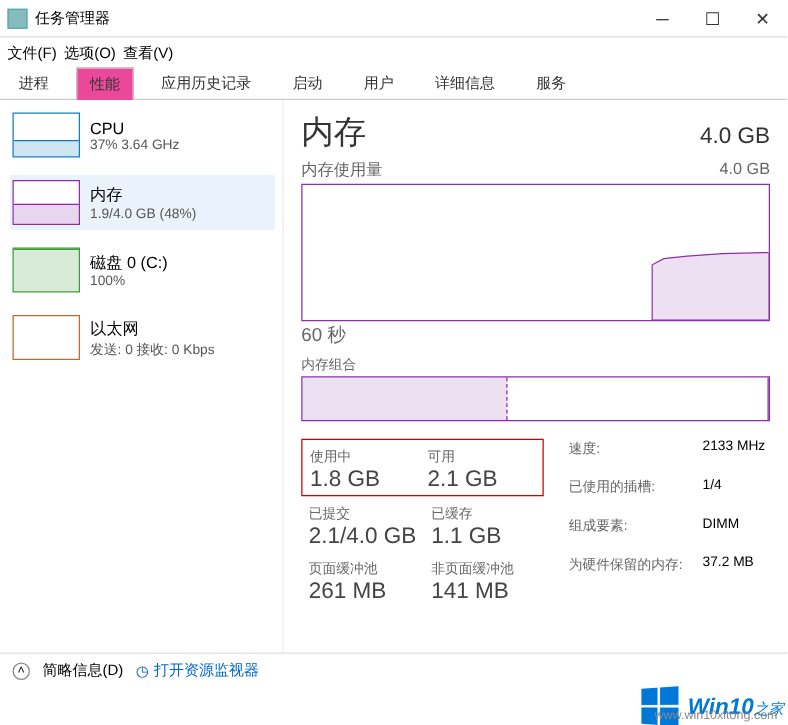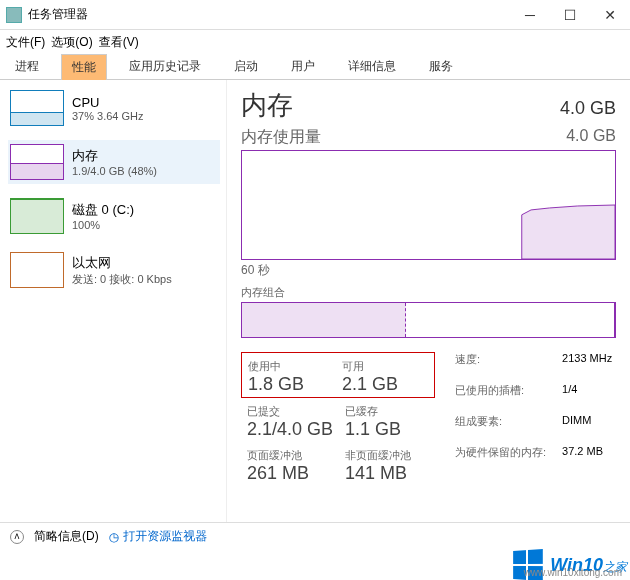--- a/index.html
+++ b/index.html
@@ -5,42 +5,42 @@
 * { box-sizing: border-box; margin: 0; padding: 0; font-family: "Microsoft YaHei", "Segoe UI", sans-serif; }
 body { width: 630px; height: 580px; background: #fff; font-size: 12px; color: #000; overflow: hidden; position: relative; }
 .titlebar { height: 30px; display: flex; align-items: center; border-bottom: 1px solid #ddd; }
 .titlebar .icon { width: 16px; height: 16px; margin: 0 6px; background: #8bb; border: 1px solid #5aa; }
 .titlebar .ttl { flex: 1; font-size: 12px; }
 .titlebar .btns { display: flex; }
 .titlebar .btn { width: 40px; height: 28px; display: flex; align-items: center; justify-content: center; font-size: 14px; color: #333; }
 .menubar { height: 24px; display: flex; align-items: center; padding-left: 6px; gap: 6px; font-size: 12px; }
 .tabs { height: 26px; display: flex; align-items: flex-end; border-bottom: 1px solid #ccc; padding-left: 4px; gap: 11px; font-size: 12px; }
 .tab { padding: 4px 10px; border: 1px solid transparent; border-bottom: none; color: #333; }
-.tab.active { border-color: #ccc; background: #fdba74; position: relative; top: 1px; }
+.tab.active { border-color: #ccc; background: #ec4899; position: relative; top: 1px; }
 .main { display: flex; height: calc(100% - 30px - 24px - 26px - 28px - 30px); }
 .sidebar { width: 227px; border-right: 1px solid #eee; padding: 6px; }
 .sitem { display: flex; align-items: center; gap: 8px; padding: 4px 2px; margin-bottom: 10px; border-left: 2px solid transparent; }
 .sitem.active { background: #eaf3fb; border-left: 2px solid #fff; }
 .thumb { width: 54px; height: 36px; border: 1px solid #0aa; background: #fff; position: relative; }
 .thumb.cpu { border-color: #117dbb; }
 .thumb.mem { border-color: #8b2db0; }
 .thumb.disk { border-color: #3a9b35; }
 .thumb.eth { border-color: #c06a2b; }
 .thumb-inner { position:absolute; bottom:0; left:0; right:0; }
 .slabel { font-size: 12px; }
 .slabel .t1 { font-size: 13px; }
 .slabel .t2 { font-size: 11px; color: #555; }
 .content { flex: 1; padding: 8px 14px; overflow: hidden; }
 .header-row { display: flex; justify-content: space-between; align-items: baseline; }
 .header-row .hname { font-size: 26px; font-weight: 300; color: #333; }
 .header-row .hcap { font-size: 18px; color: #333; }
-.graph-label { font-size: 16px; color: #666; display: flex; justify-content: space-between; margin-top: 4px; }
+.graph-label { font-size: 13px; color: #666; display: flex; justify-content: space-between; margin-top: 4px; }
 .graph { height: 110px; border: 1px solid #8b2db0; background: #fff; margin-top: 2px; position: relative; overflow: hidden; }
 .graph svg { position: absolute; inset: 0; width: 100%; height: 100%; }
-.timescale { font-size: 12px; color: #666; margin-top: 2px; }
+.timescale { font-size: 15px; color: #666; margin-top: 2px; }
 .comp-label { font-size: 11px; color: #666; margin-top: 6px; }
 .comp { height: 36px; border: 1px solid #8b2db0; background: #fff; margin-top: 2px; display: flex; }
 .comp .seg1 { width: 44%; border-right: 1px dashed #8b2db0; background: rgba(139,45,176,0.15); }
 .comp .seg2 { flex: 1; border-right: 1px solid #8b2db0; }
 .stats { display: flex; margin-top: 14px; }
 .stats-left { width: 194px; border: 1px solid #c00; padding: 6px 6px 2px 6px; }
 .stats-grid-left, .stats-grid-below { display: grid; grid-template-columns: 1fr 1fr; row-gap: 8px; column-gap: 8px; }
 .stats-grid-below { margin-top: 6px; padding-left: 6px; }
 .stat .label { font-size: 11px; color: #666; }
 .stat .val { font-size: 18px; color: #444; }

